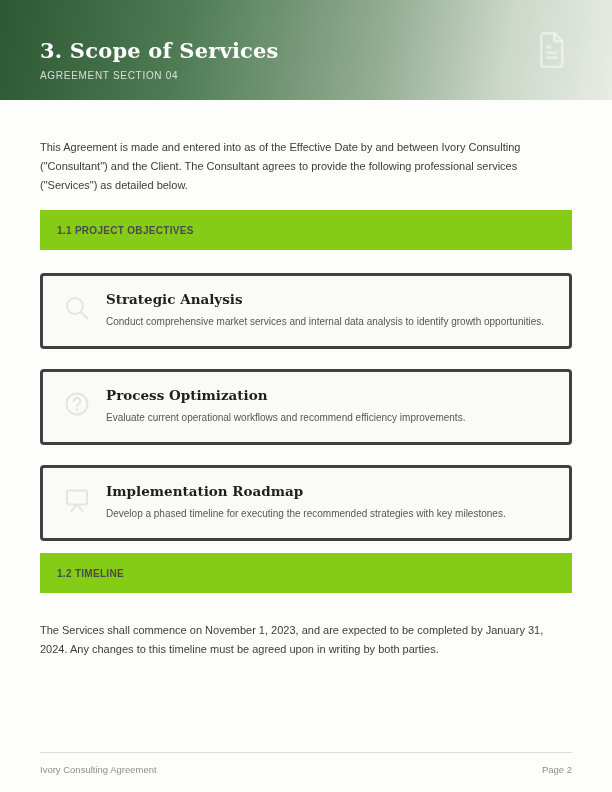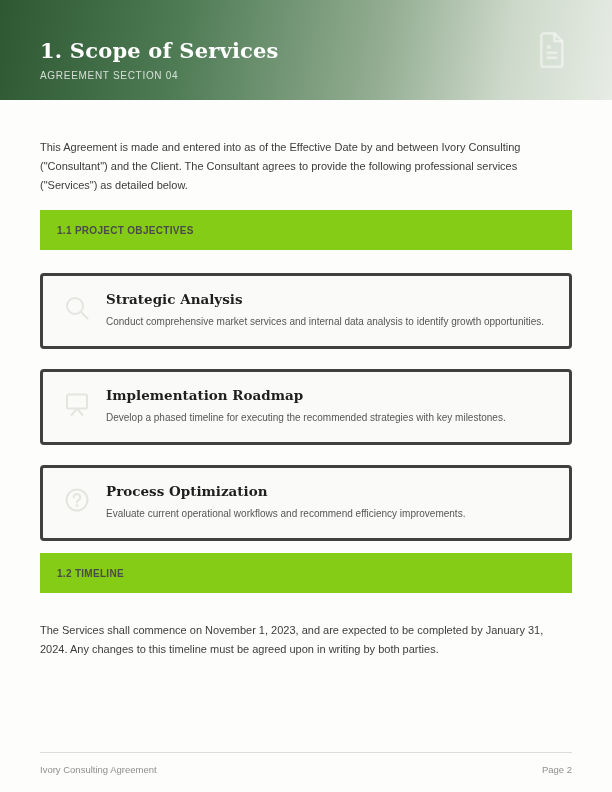--- a/index.html
+++ b/index.html
@@ -62,21 +62,21 @@
     font-size: 9.5px; color: #8f8f8f;
   }
   svg { display: block; }
 </style>
 </head>
 <body>
 
 <div class="page">
 
   <div class="header">
-    <h1 class="header-title">1. Scope of Services</h1>
+    <h1 class="header-title">3. Scope of Services</h1>
     <div class="header-subtitle">AGREEMENT SECTION 04</div>
     <svg class="doc-icon" width="33" height="38" viewBox="0 0 24 28" fill="none">
       <path d="M6.4 2.5h7.8L20 8.3v17a1.9 1.9 0 0 1-1.9 1.9H6.4a1.9 1.9 0 0 1-1.9-1.9V4.4a1.9 1.9 0 0 1 1.9-1.9z" stroke="rgba(255,255,255,0.45)" stroke-width="2"></path>
       <path d="M14.2 2.7v5.6H20" stroke="rgba(255,255,255,0.45)" stroke-width="2"></path>
       <line x1="8.3" y1="12.6" x2="11.6" y2="12.6" stroke="rgba(255,255,255,0.45)" stroke-width="2.4"></line>
       <line x1="8.3" y1="16.8" x2="16.2" y2="16.8" stroke="rgba(255,255,255,0.45)" stroke-width="2"></line>
       <line x1="8.3" y1="20.4" x2="16.2" y2="20.4" stroke="rgba(255,255,255,0.45)" stroke-width="2"></line>
     </svg>
   </div>
 
@@ -96,39 +96,39 @@
           <line x1="18" y1="18" x2="24.5" y2="24.5" stroke="#e4e4e0" stroke-width="2" stroke-linecap="round"></line>
         </svg>
         <div>
           <h2 class="card-title">Strategic Analysis</h2>
           <p class="card-desc">Conduct comprehensive market services and internal data analysis to identify growth opportunities.</p>
         </div>
       </div>
 
       <div class="card">
         <svg class="card-icon" viewBox="0 0 28 28" fill="none">
+          <circle cx="14" cy="14" r="10.5" stroke="#e4e4e0" stroke-width="2"></circle>
+          <path d="M10.8 11.2a3.2 3.2 0 1 1 4.6 2.9c-1 .5-1.4 1.1-1.4 2.2" stroke="#e4e4e0" stroke-width="2" stroke-linecap="round"></path>
+          <circle cx="14" cy="19.6" r="1.3" fill="#e4e4e0"></circle>
+        </svg>
+        <div>
+          <h2 class="card-title">Process Optimization</h2>
+          <p class="card-desc">Evaluate current operational workflows and recommend efficiency improvements.</p>
+        </div>
+      </div>
+
+      <div class="card">
+        <svg class="card-icon" viewBox="0 0 28 28" fill="none">
           <rect x="4" y="4.5" width="20" height="14" rx="1.5" stroke="#e4e4e0" stroke-width="2"></rect>
           <line x1="14" y1="18.5" x2="8.5" y2="25" stroke="#e4e4e0" stroke-width="2" stroke-linecap="round"></line>
           <line x1="14" y1="18.5" x2="19.5" y2="25" stroke="#e4e4e0" stroke-width="2" stroke-linecap="round"></line>
         </svg>
         <div>
           <h2 class="card-title">Implementation Roadmap</h2>
           <p class="card-desc">Develop a phased timeline for executing the recommended strategies with key milestones.</p>
-        </div>
-      </div>
-
-      <div class="card">
-        <svg class="card-icon" viewBox="0 0 28 28" fill="none">
-          <circle cx="14" cy="14" r="10.5" stroke="#e4e4e0" stroke-width="2"></circle>
-          <path d="M10.8 11.2a3.2 3.2 0 1 1 4.6 2.9c-1 .5-1.4 1.1-1.4 2.2" stroke="#e4e4e0" stroke-width="2" stroke-linecap="round"></path>
-          <circle cx="14" cy="19.6" r="1.3" fill="#e4e4e0"></circle>
-        </svg>
-        <div>
-          <h2 class="card-title">Process Optimization</h2>
-          <p class="card-desc">Evaluate current operational workflows and recommend efficiency improvements.</p>
         </div>
       </div>
 
     </div>
 
     <div class="section-bar">
       <span>1.2 TIMELINE</span>
     </div>
 
     <p class="para timeline-para">The Services shall commence on November 1, 2023, and are expected to be completed by January 31, 2024. Any changes to this timeline must be agreed upon in writing by both parties.</p>

